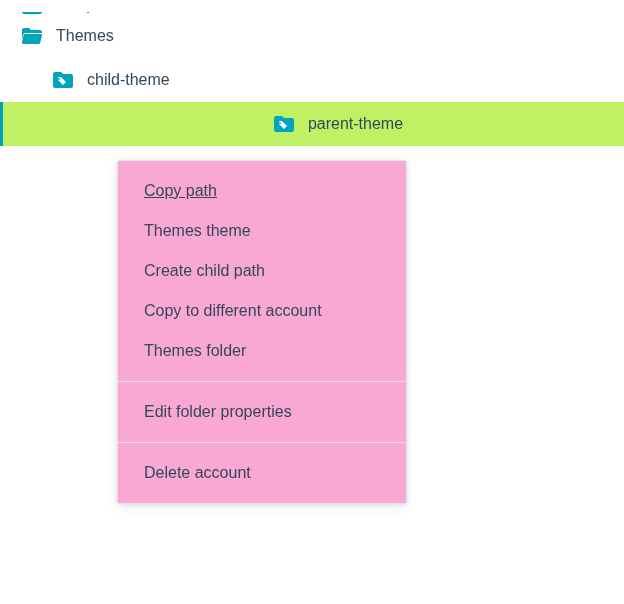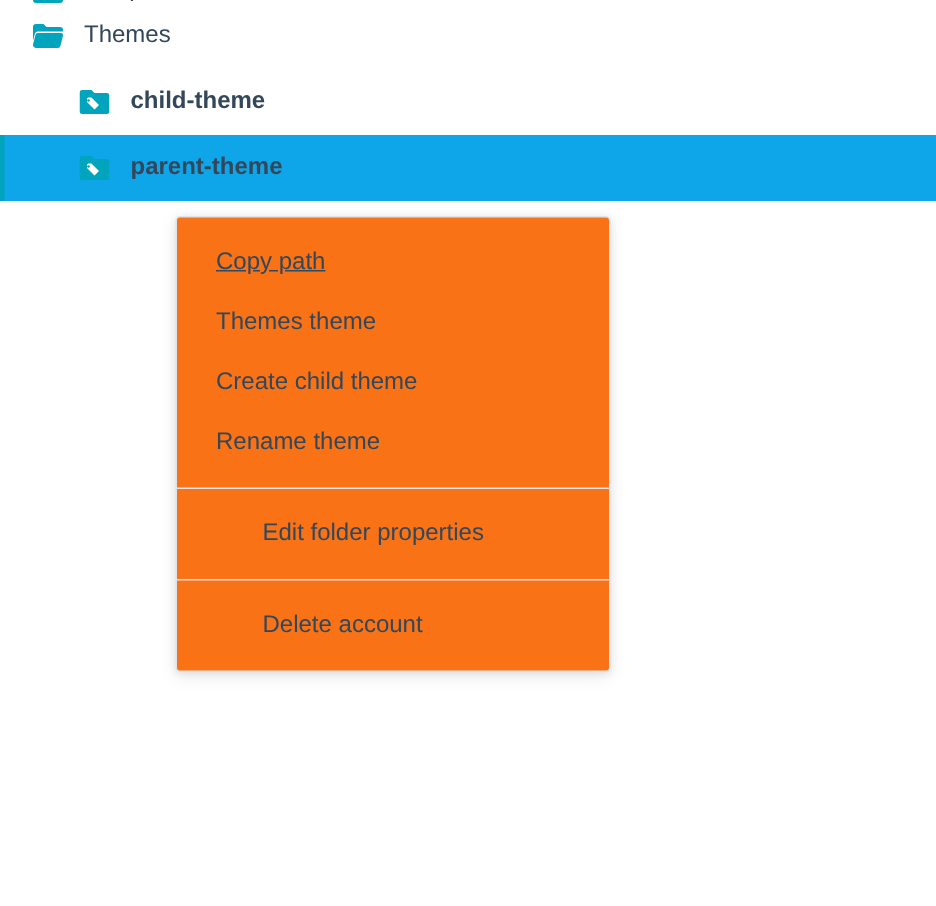--- a/index.html
+++ b/index.html
@@ -12,44 +12,44 @@
       font-family: -apple-system, BlinkMacSystemFont, "Segoe UI", Helvetica, Arial, sans-serif;
       background: #ffffff;
       width: 624px;
       height: 604px;
       overflow: hidden;
       position: relative;
       color: #33475b;
     }
     
     .tree {
-      padding-top: 0;
+      padding-top: 12px;
     }
     
     .tree-item {
       display: flex;
       align-items: center;
       padding: 13px 0 13px 22px;
       cursor: pointer;
       font-size: 16px;
     }
     
     .tree-item.level-1 {
       padding-left: 22px;
     }
     
     .tree-item.level-2 {
       padding-left: 53px;
-      font-weight: bold;
     }
     
     .tree-item.selected {
-      background: #0ea5e9;
+      background: #bef264;
       border-left: 3px solid #00a4bd;
       padding-left: 50px;
+      justify-content: center;
     }
     
     .tree-item .icon {
       width: 20px;
       height: 16px;
       margin-right: 14px;
       flex-shrink: 0;
     }
     
     .tree-item.truncated-top {
@@ -66,37 +66,36 @@
       fill: #00a4bd;
     }
     
     .label {
       color: #33475b;
       font-size: 16px;
     }
     
     .context-menu {
       position: absolute;
-      top: 144px;
+      top: 160px;
       left: 117px;
       width: 290px;
-      background: #f97316;
+      background: #f9a8d4;
       border: 1px solid #dfe3eb;
       border-radius: 3px;
       box-shadow: 0 1px 5px rgba(0,0,0,0.08), 0 3px 12px rgba(0,0,0,0.08);
       z-index: 10;
     }
     
     .menu-group {
       padding: 10px 0;
     }
     
     .menu-group + .menu-group {
       border-top: 1px solid #dfe3eb;
-      padding-left: 31px;
     }
     
     .menu-item {
       padding: 11px 26px;
       font-size: 16px;
       color: #33475b;
       cursor: pointer;
     }
     
     .menu-item.hovered {
@@ -147,22 +146,23 @@
     </span>
     <span class="label">parent-theme</span>
   </div>
 
 </div>
 
 <div class="context-menu">
   <div class="menu-group">
     <div class="menu-item hovered">Copy path</div>
     <div class="menu-item">Themes theme</div>
-    <div class="menu-item">Create child theme</div>
-    <div class="menu-item">Rename theme</div>
+    <div class="menu-item">Create child path</div>
+    <div class="menu-item">Copy to different account</div>
+    <div class="menu-item">Themes folder</div>
   </div>
   <div class="menu-group">
     <div class="menu-item">Edit folder properties</div>
   </div>
   <div class="menu-group">
     <div class="menu-item">Delete account</div>
   </div>
 </div>
 
 </body></html>

